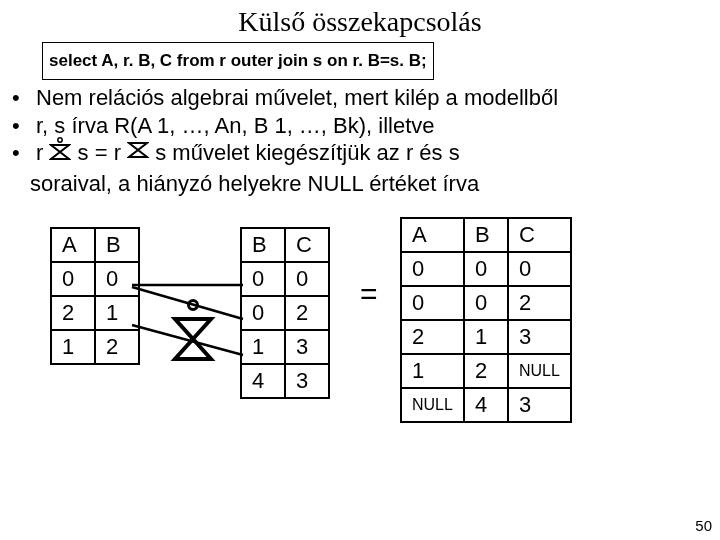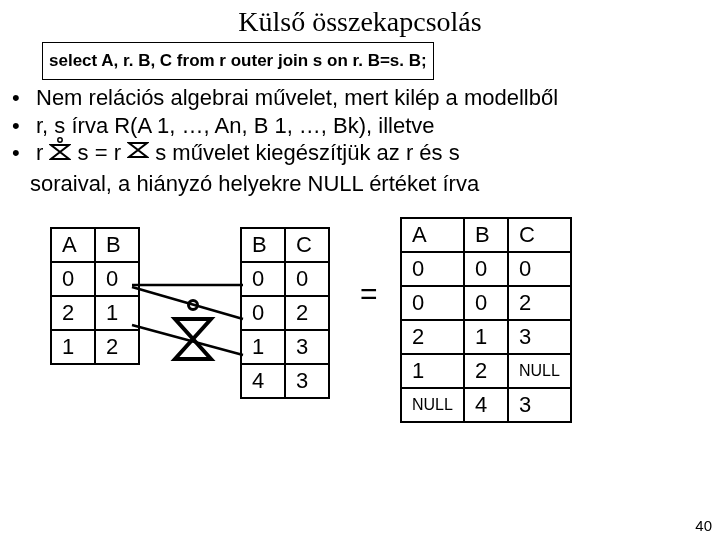--- a/index.html
+++ b/index.html
@@ -212,16 +212,16 @@
     <tr>
       <td class="nullcell">NULL</td>
       <td>4</td>
       <td>3</td>
     </tr>
   </tbody>
     </table>
 
 </div>
 
-<div class="page-num">40</div>
+<div class="page-num">50</div>
 
 
 
 
 </body></html>

